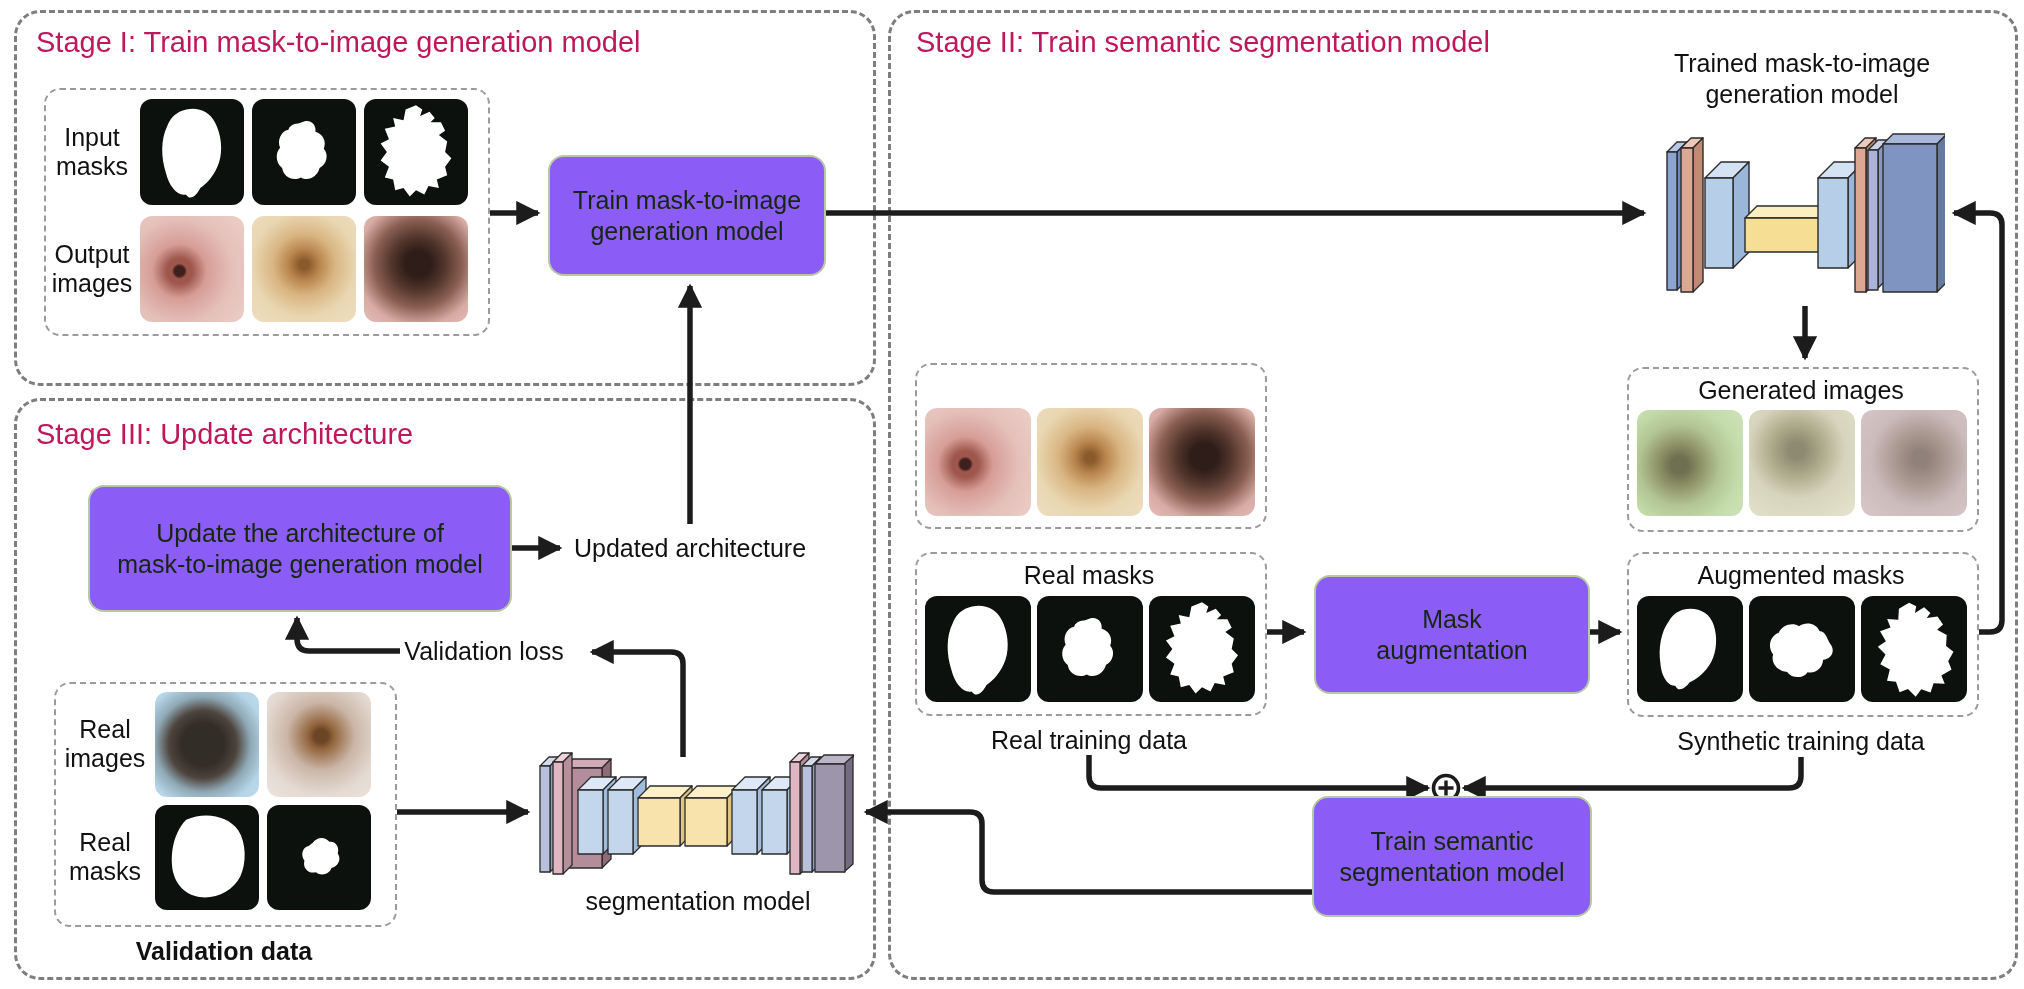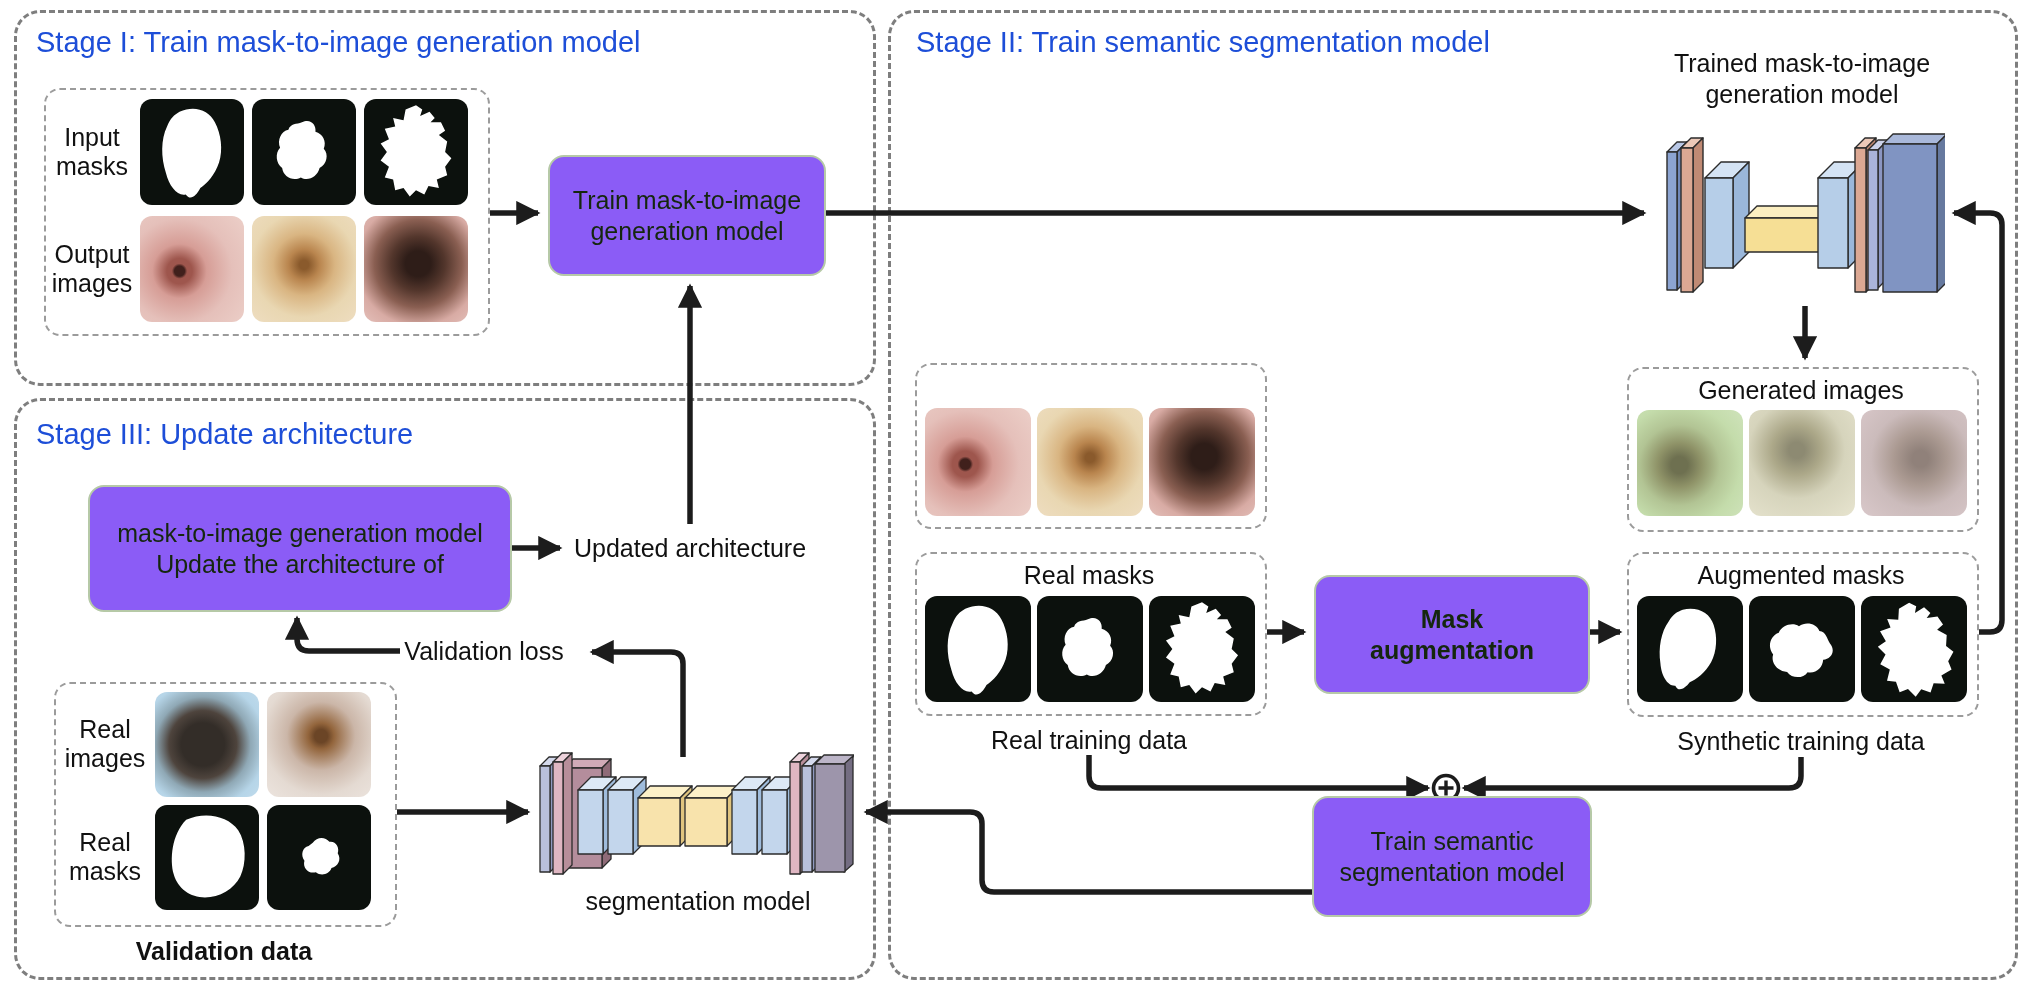--- a/index.html
+++ b/index.html
@@ -2,21 +2,21 @@
 <html><head>
 <meta charset="utf-8">
 <style>
   html,body{margin:0;padding:0;background:#ffffff;}
   #canvas{
     position:relative;width:2024px;height:989px;background:#ffffff;overflow:hidden;
     font-family:"Liberation Sans","DejaVu Sans",sans-serif;color:#111;
   }
   .stage-box{position:absolute;border:3px dashed #7e7e7e;border-radius:26px;background:transparent;}
   .inner-box{position:absolute;border:2px dashed #9b9b9b;border-radius:16px;background:#ffffff;}
-  .title{position:absolute;font-size:29px;white-space:nowrap;color:#1d4ed8;}
+  .title{position:absolute;font-size:29px;white-space:nowrap;color:#be185d;}
   .lbl{position:absolute;font-size:25px;color:#111;line-height:29px;}
   .center{text-align:center;}
   .g-box{
     position:absolute;background:#8b5cf6;border:2px solid #b6c9a7;border-radius:16px;
     color:#15270e;font-size:25px;line-height:31px;text-align:center;
     display:flex;flex-direction:column;justify-content:center;align-items:center;
   }
   .tile{position:absolute;border-radius:12px;overflow:hidden;}
   .mask-tile{background:#0c110d;}
   .mask-tile svg{display:block;width:100%;height:100%;}
@@ -174,21 +174,21 @@
     <svg viewBox="0 0 100 100" preserveAspectRatio="none">
         <path fill="#ffffff" d="M48,22 C56,18 62,24 61,31 C68,33 72,40 69,47 C74,52 72,62 65,65 C63,73 54,78 47,74 C39,78 30,73 29,65 C23,61 22,51 27,46 C24,39 28,30 35,29 C37,23 43,24 48,22 Z"></path>
       </svg>
   </div>
   <div class="tile mask-tile" style="left:1149px;top:596px;width:106px;height:106px;">
     <svg viewBox="0 0 100 100" preserveAspectRatio="none">
         <path fill="#ffffff" d="M50,6 L56,10 L54,16 L63,12 L68,18 L64,22 L74,22 L78,30 L72,34 L80,40 L78,50 L84,56 L78,64 L80,72 L70,76 L72,84 L62,82 L58,90 L50,86 L44,92 L38,84 L30,86 L28,76 L20,74 L24,64 L16,58 L22,50 L16,42 L24,38 L20,28 L30,26 L28,18 L38,20 L40,10 Z"></path>
       </svg>
   </div>
 
-  <div class="g-box" style="left:1314px;top:575px;width:272px;height:115px;font-weight:bold;">
+  <div class="g-box" style="left:1314px;top:575px;width:272px;height:115px;">
     <div>Mask</div>
     <div>augmentation</div>
   </div>
 
   <div class="inner-box" style="left:1627px;top:552px;width:348px;height:161px;"></div>
   <div class="lbl center" style="left:1627px;top:561px;width:348px;">Augmented masks</div>
   <div class="tile mask-tile" style="left:1637px;top:596px;width:106px;height:106px;">
     <svg viewBox="0 0 100 100" preserveAspectRatio="none">
         <path fill="#ffffff" transform="rotate(10 50 50) scale(0.92) translate(2,4)" d="M38,12 C52,6 66,10 72,22 C78,33 80,48 76,60 C72,72 64,80 58,84 C54,92 48,96 44,90 C36,92 28,82 25,70 C20,55 20,38 26,26 C29,18 33,15 38,12 Z"></path>
       </svg>
@@ -208,22 +208,22 @@
   <div class="lbl center" style="left:1671px;top:727px;width:260px;">Synthetic training data</div>
 
   <div class="g-box" style="left:1312px;top:796px;width:276px;height:117px;">
     <div>Train semantic</div>
     <div>segmentation model</div>
   </div>
 
   <div class="title" style="left:36px;top:418px;">Stage III: Update architecture</div>
 
   <div class="g-box" style="left:88px;top:485px;width:420px;height:123px;">
+    <div>Update the architecture of</div>
     <div>mask-to-image generation model</div>
-    <div>Update the architecture of</div>
   </div>
 
   <div class="lbl center" style="left:570px;top:534px;width:240px;">Updated architecture</div>
   <div class="lbl center" style="left:400px;top:637px;width:168px;">Validation loss</div>
 
   <div class="inner-box" style="left:54px;top:682px;width:339px;height:241px;"></div>
   <div class="lbl center" style="left:58px;top:715px;width:94px;">
     <div>Real</div>
     <div>images</div>
   </div>

